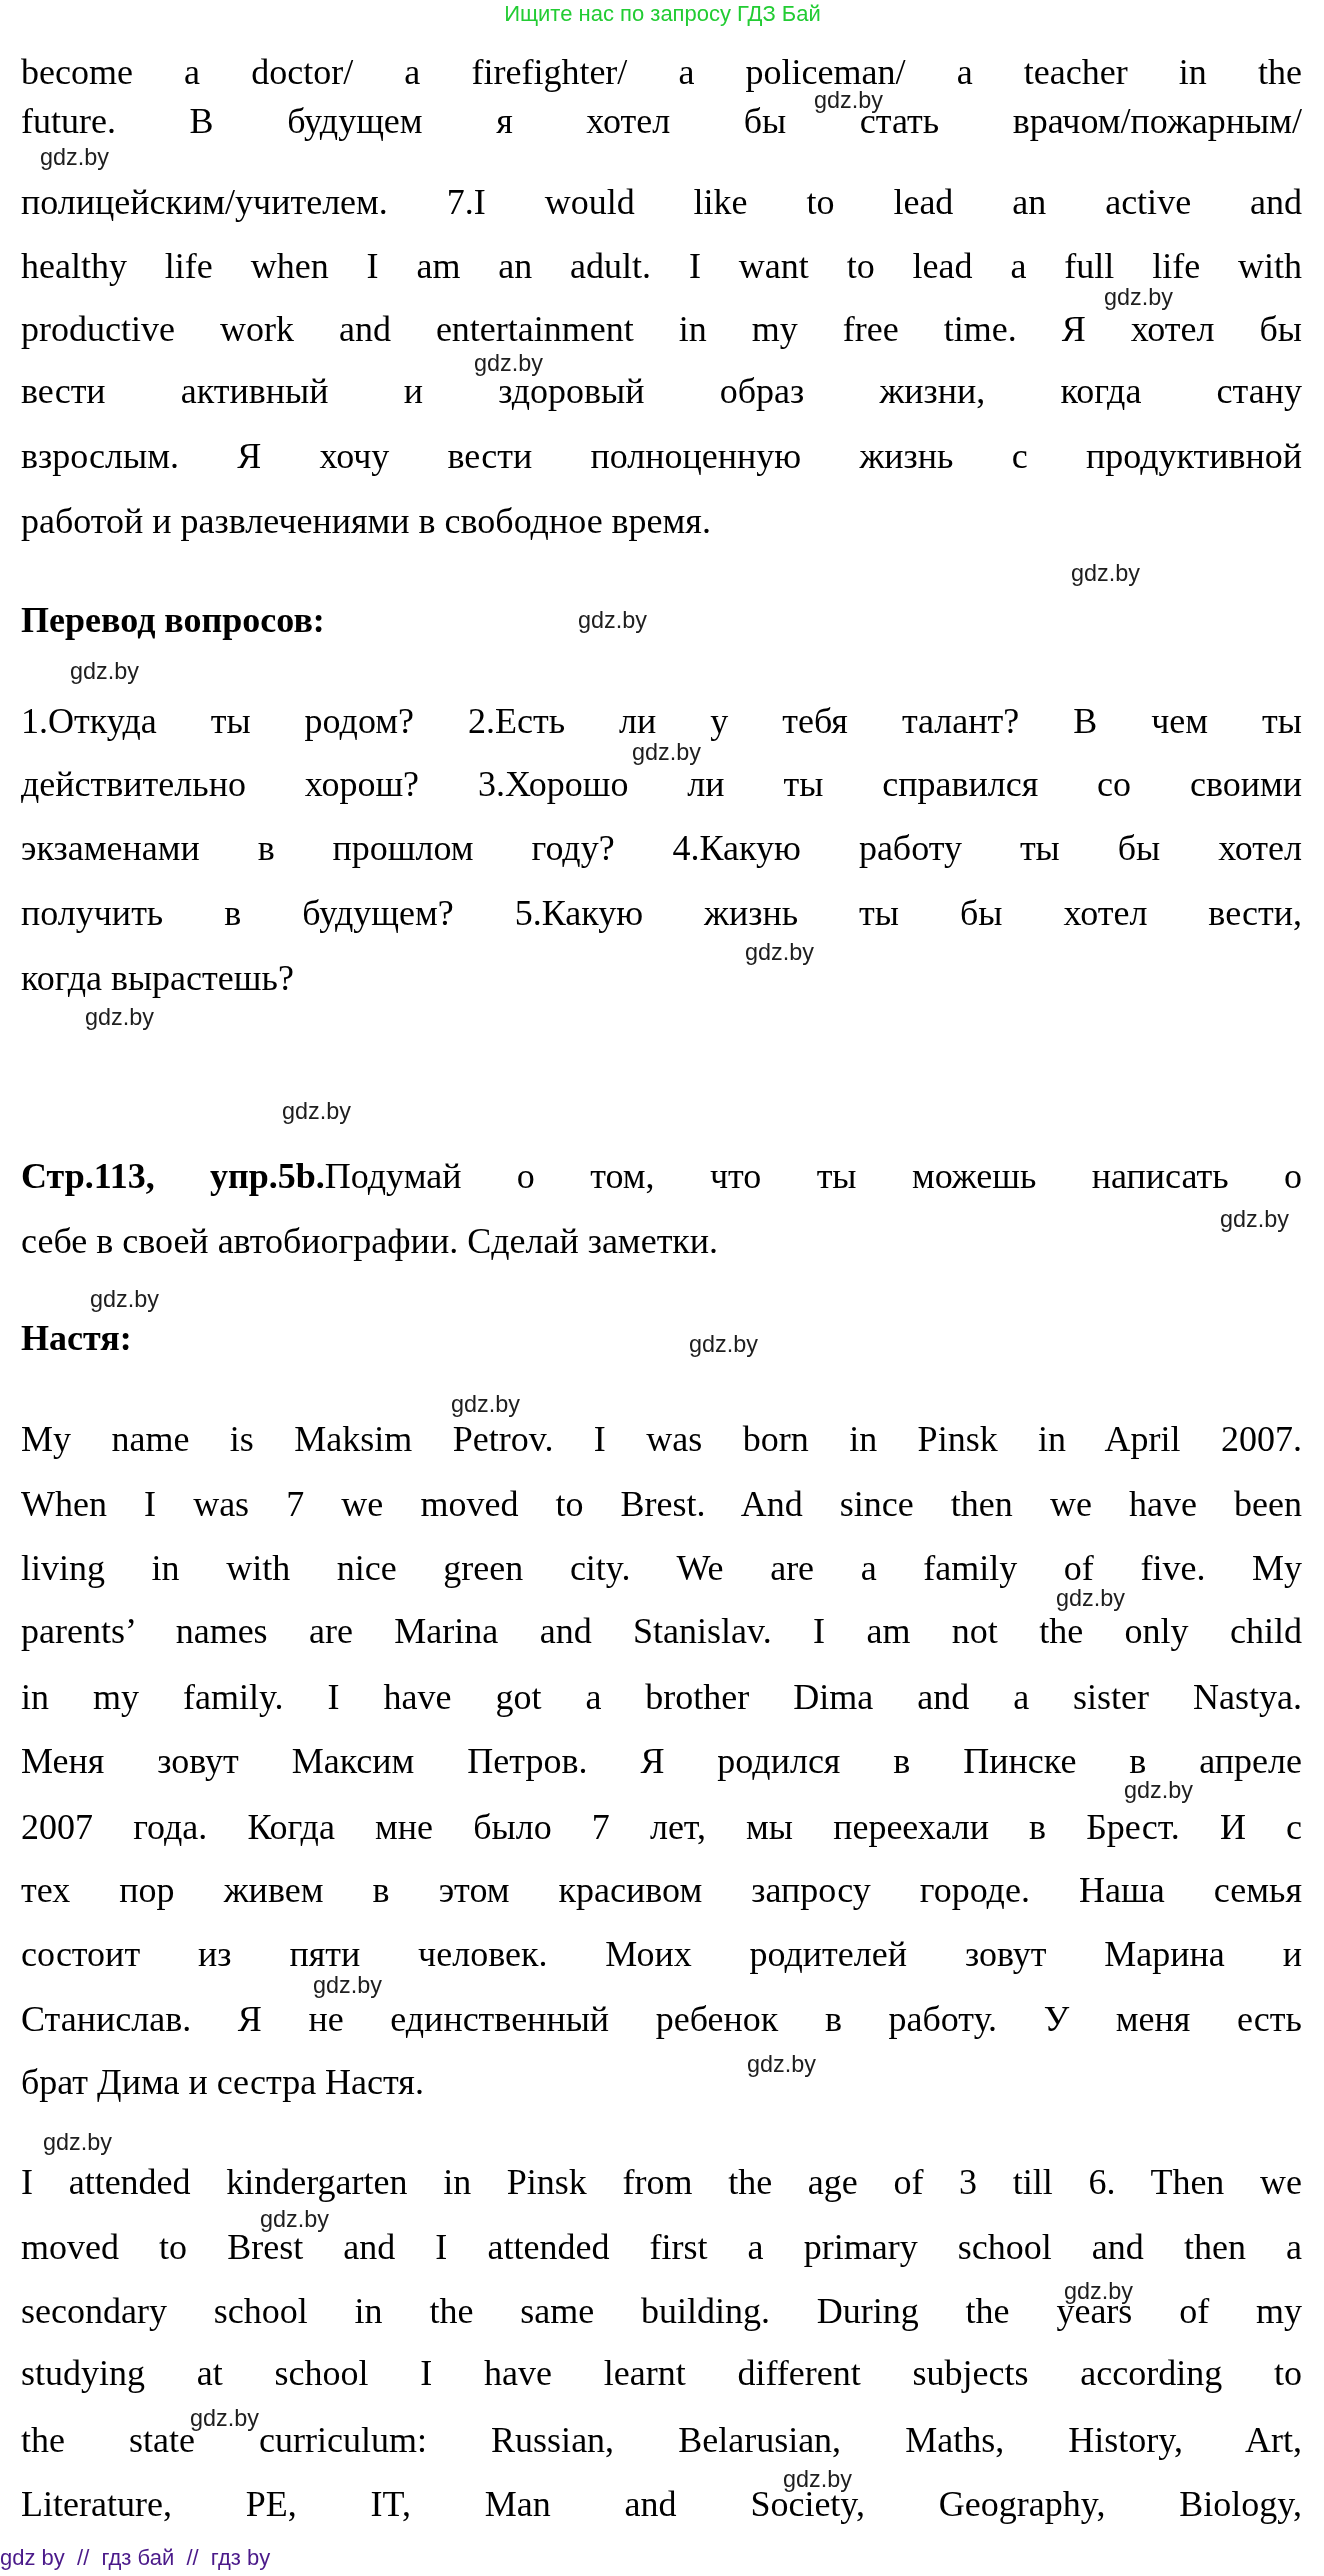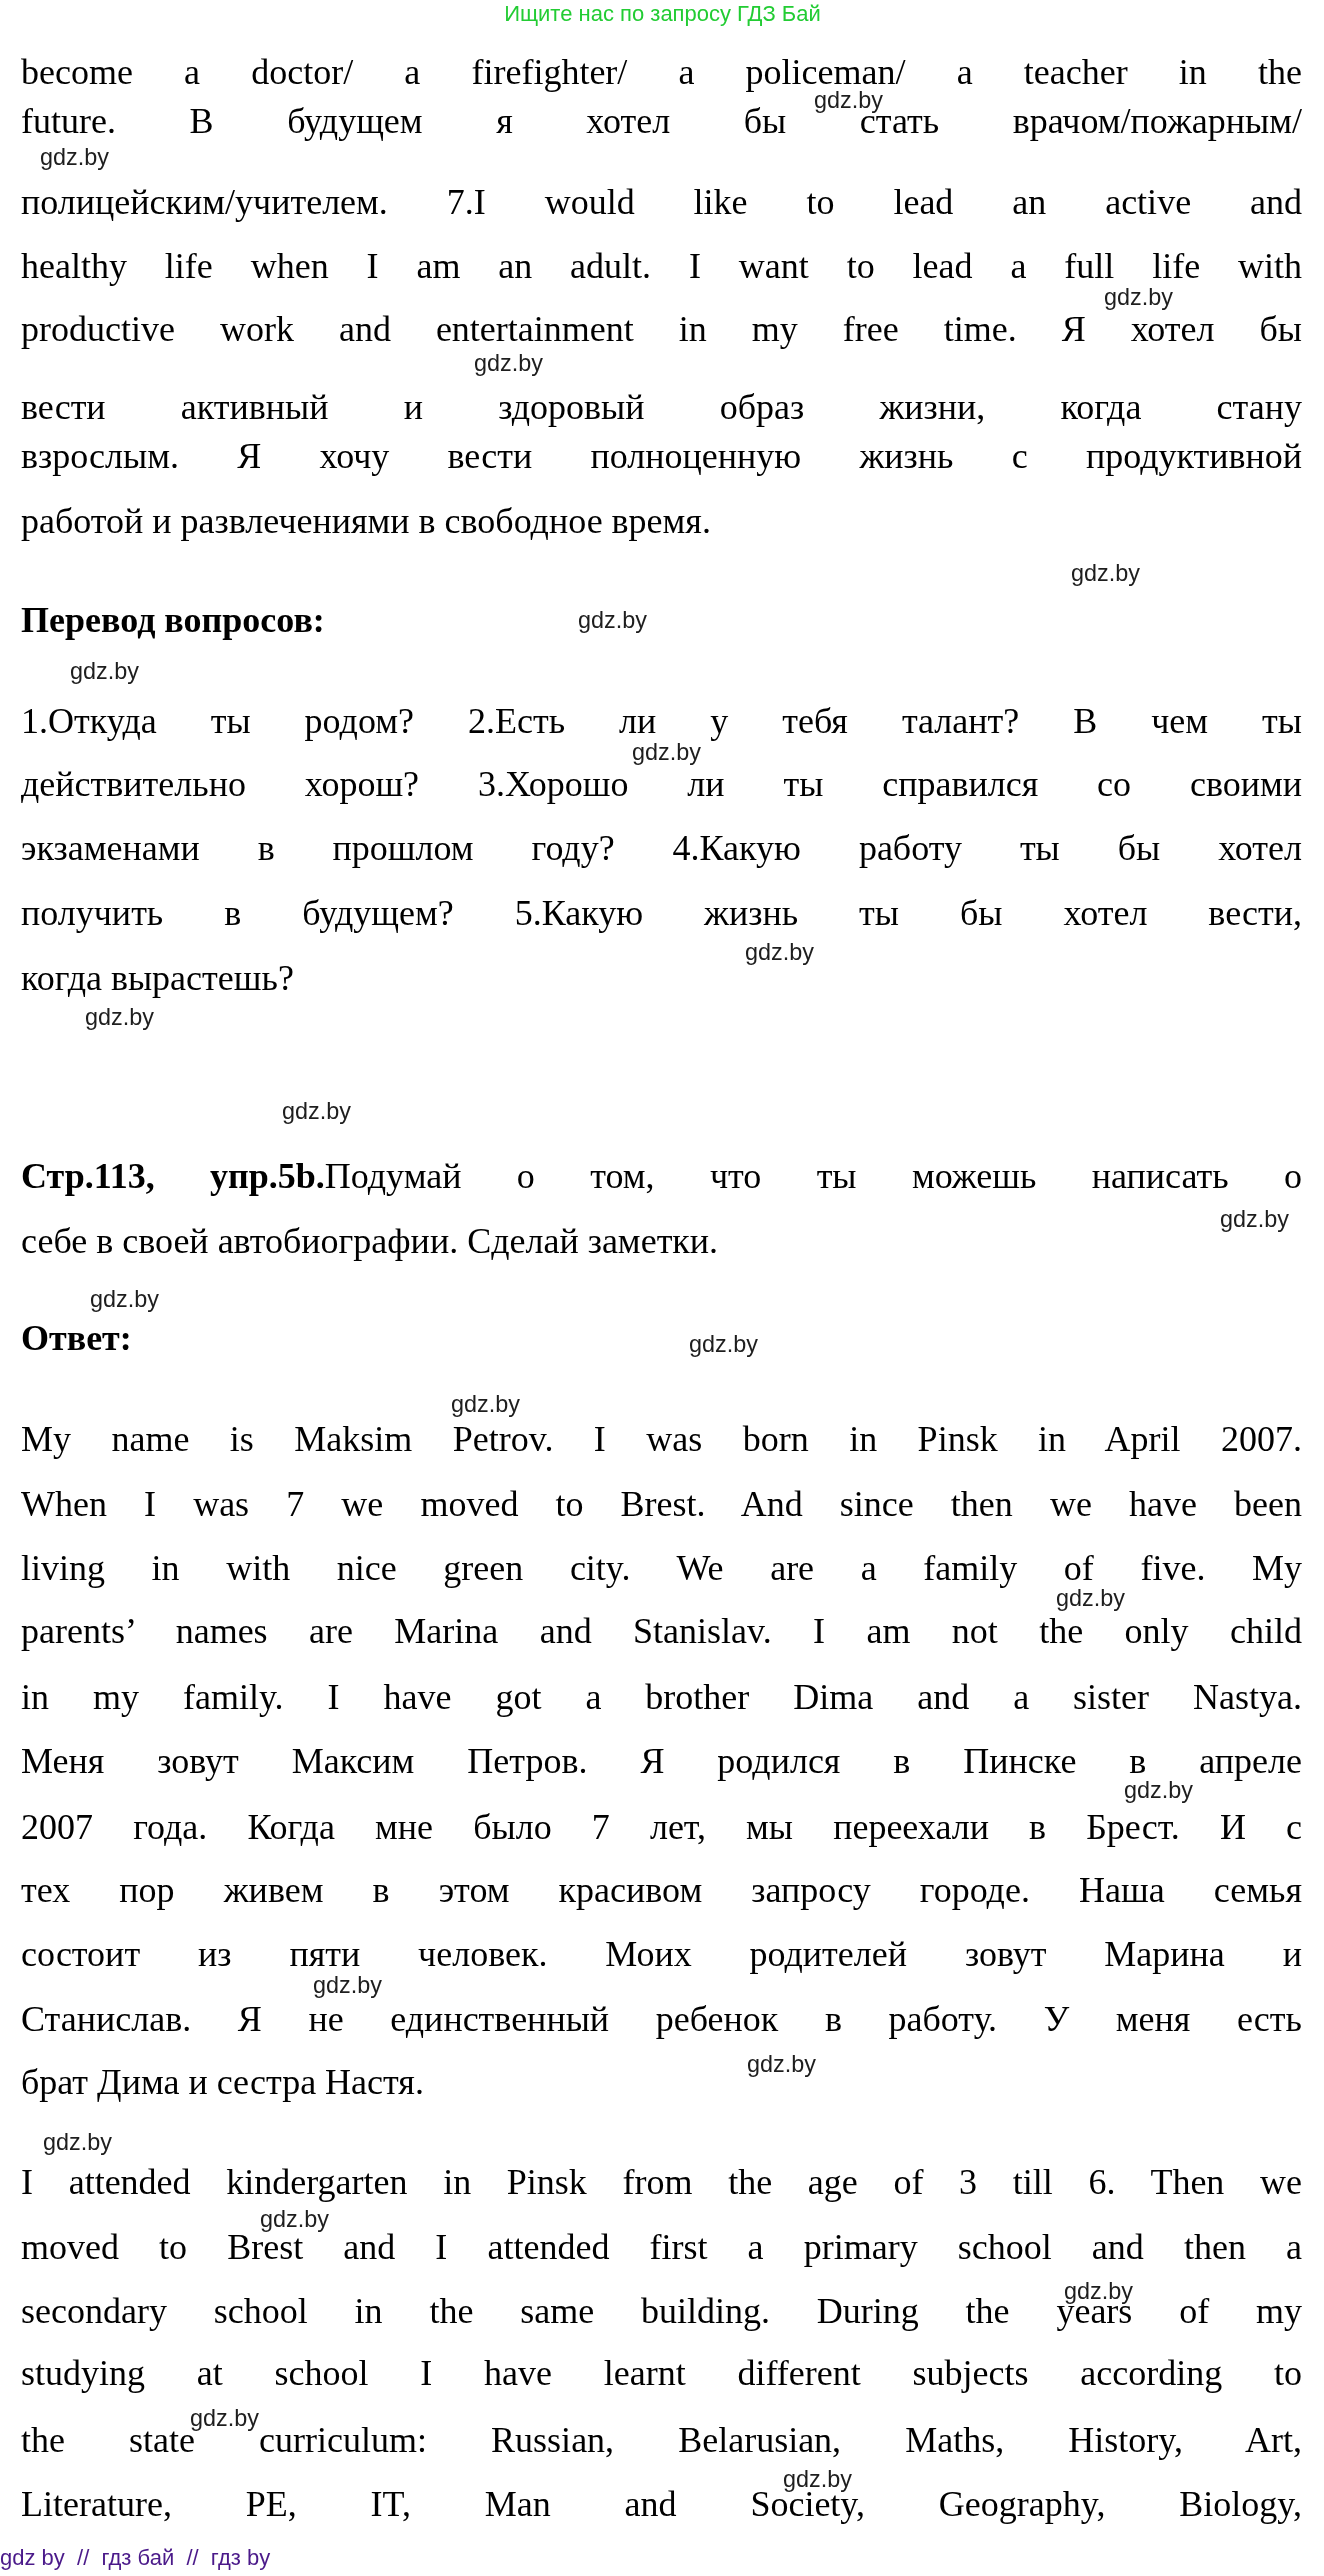--- a/index.html
+++ b/index.html
@@ -32,41 +32,41 @@
 <body>
 
 <div class="header">Ищите нас по запросу ГДЗ Бай</div>
 
 <div>
   <div class="line full" style="top:45px">become a doctor/ a firefighter/ a policeman/ a teacher in the</div>
   <div class="line full" style="top:94px">future. В будущем я хотел бы стать врачом/пожарным/</div>
   <div class="line full" style="top:175px">полицейским/учителем. 7.I would like to lead an active and</div>
   <div class="line full" style="top:239px">healthy life when I am an adult. I want to lead a full life with</div>
   <div class="line full" style="top:302px">productive work and entertainment in my free time. Я хотел бы</div>
-  <div class="line full" style="top:380px">вести активный и здоровый образ жизни, когда стану</div>
+  <div class="line full" style="top:364px">вести активный и здоровый образ жизни, когда стану</div>
   <div class="line full" style="top:429px">взрослым. Я хочу вести полноценную жизнь с продуктивной</div>
   <div class="line last" style="top:494px">работой и развлечениями в свободное время.</div>
 </div>
 
 <div>
   <div class="line last bold" style="top:593px">Перевод вопросов:</div>
   <div class="line full" style="top:694px">1.Откуда ты родом? 2.Есть ли у тебя талант? В чем ты</div>
   <div class="line full" style="top:757px">действительно хорош? 3.Хорошо ли ты справился со своими</div>
   <div class="line full" style="top:821px">экзаменами в прошлом году? 4.Какую работу ты бы хотел</div>
   <div class="line full" style="top:886px">получить в будущем? 5.Какую жизнь ты бы хотел вести,</div>
   <div class="line last" style="top:951px">когда вырастешь?</div>
 </div>
 
 <div>
   <div class="line full" style="top:1149px"><span class="bold">Стр.113, упр.5b.</span><span>Подумай о том, что ты можешь написать о</span></div>
   <div class="line last" style="top:1214px">себе в своей автобиографии. Сделай заметки.</div>
 </div>
 
 <div>
-  <div class="line last bold" style="top:1311px">Ответ:</div>
+  <div class="line last bold" style="top:1311px">Настя:</div>
 
   <div>
     <div class="line full" style="top:1412px">My name is Maksim Petrov. I was born in Pinsk in April 2007.</div>
     <div class="line full" style="top:1477px">When I was 7 we moved to Brest. And since then we have been</div>
     <div class="line full" style="top:1541px">living in with nice green city. We are a family of five. My</div>
     <div class="line full" style="top:1604px">parents’ names are Marina and Stanislav. I am not the only child</div>
     <div class="line full" style="top:1670px">in my family. I have got a brother Dima and a sister Nastya.</div>
     <div class="line full" style="top:1734px">Меня зовут Максим Петров. Я родился в Пинске в апреле</div>
     <div class="line full" style="top:1800px">2007 года. Когда мне было 7 лет, мы переехали в Брест. И с</div>
     <div class="line full" style="top:1863px">тех пор живем в этом красивом запросу городе. Наша семья</div>

